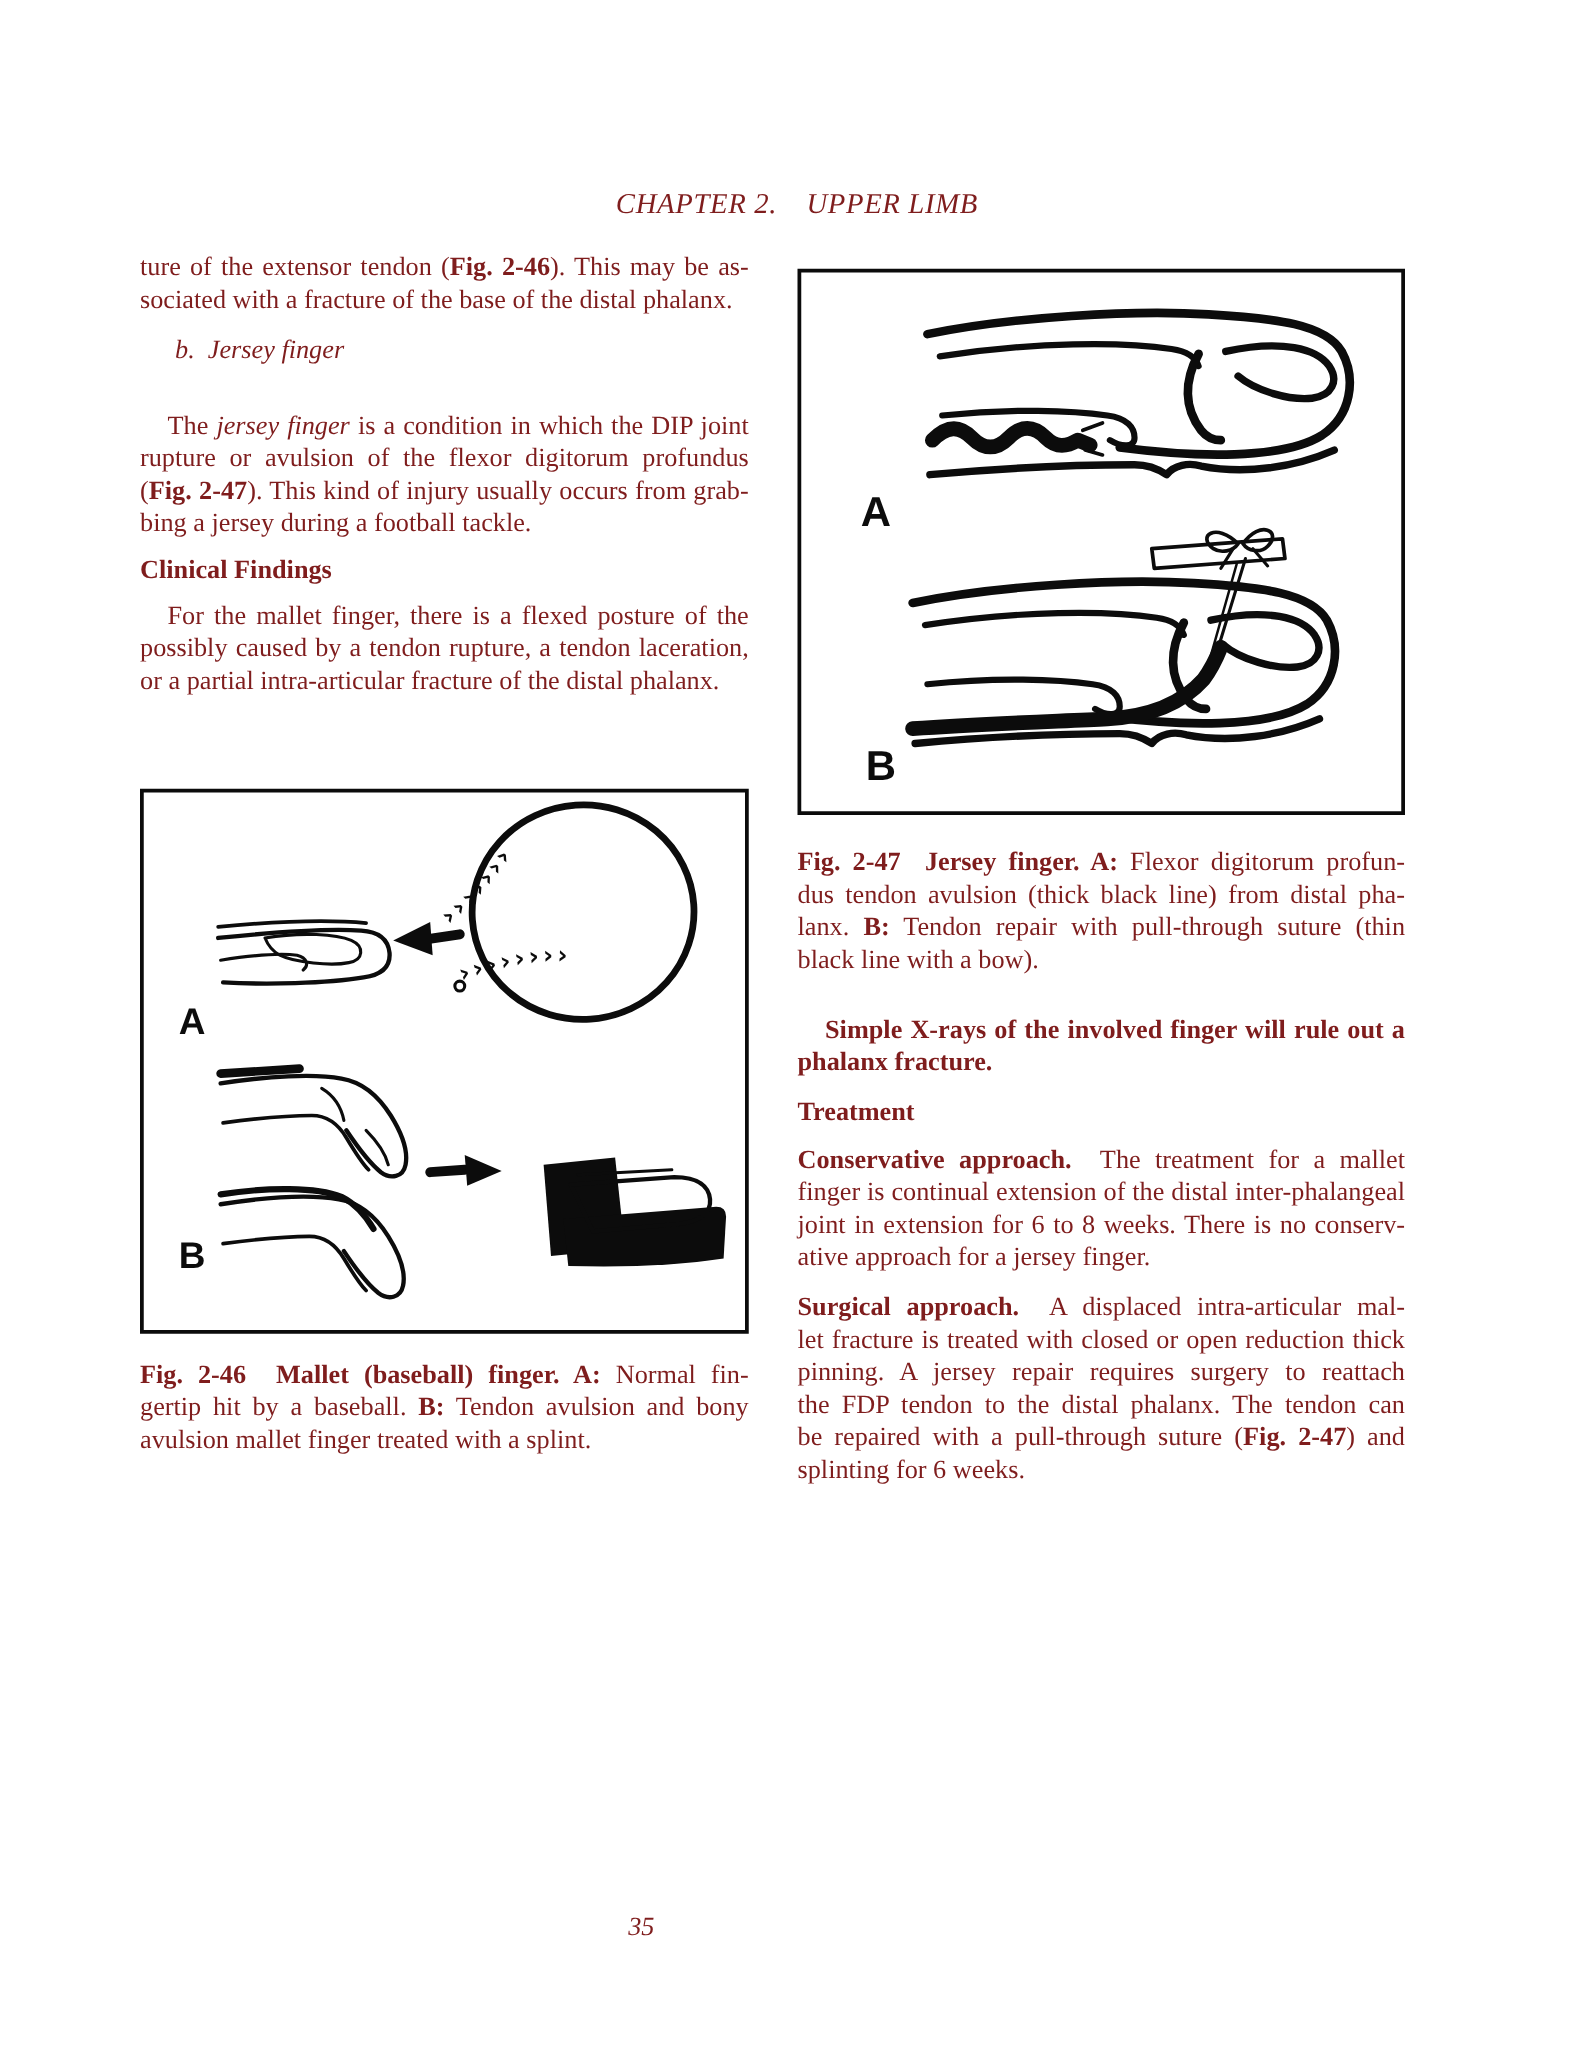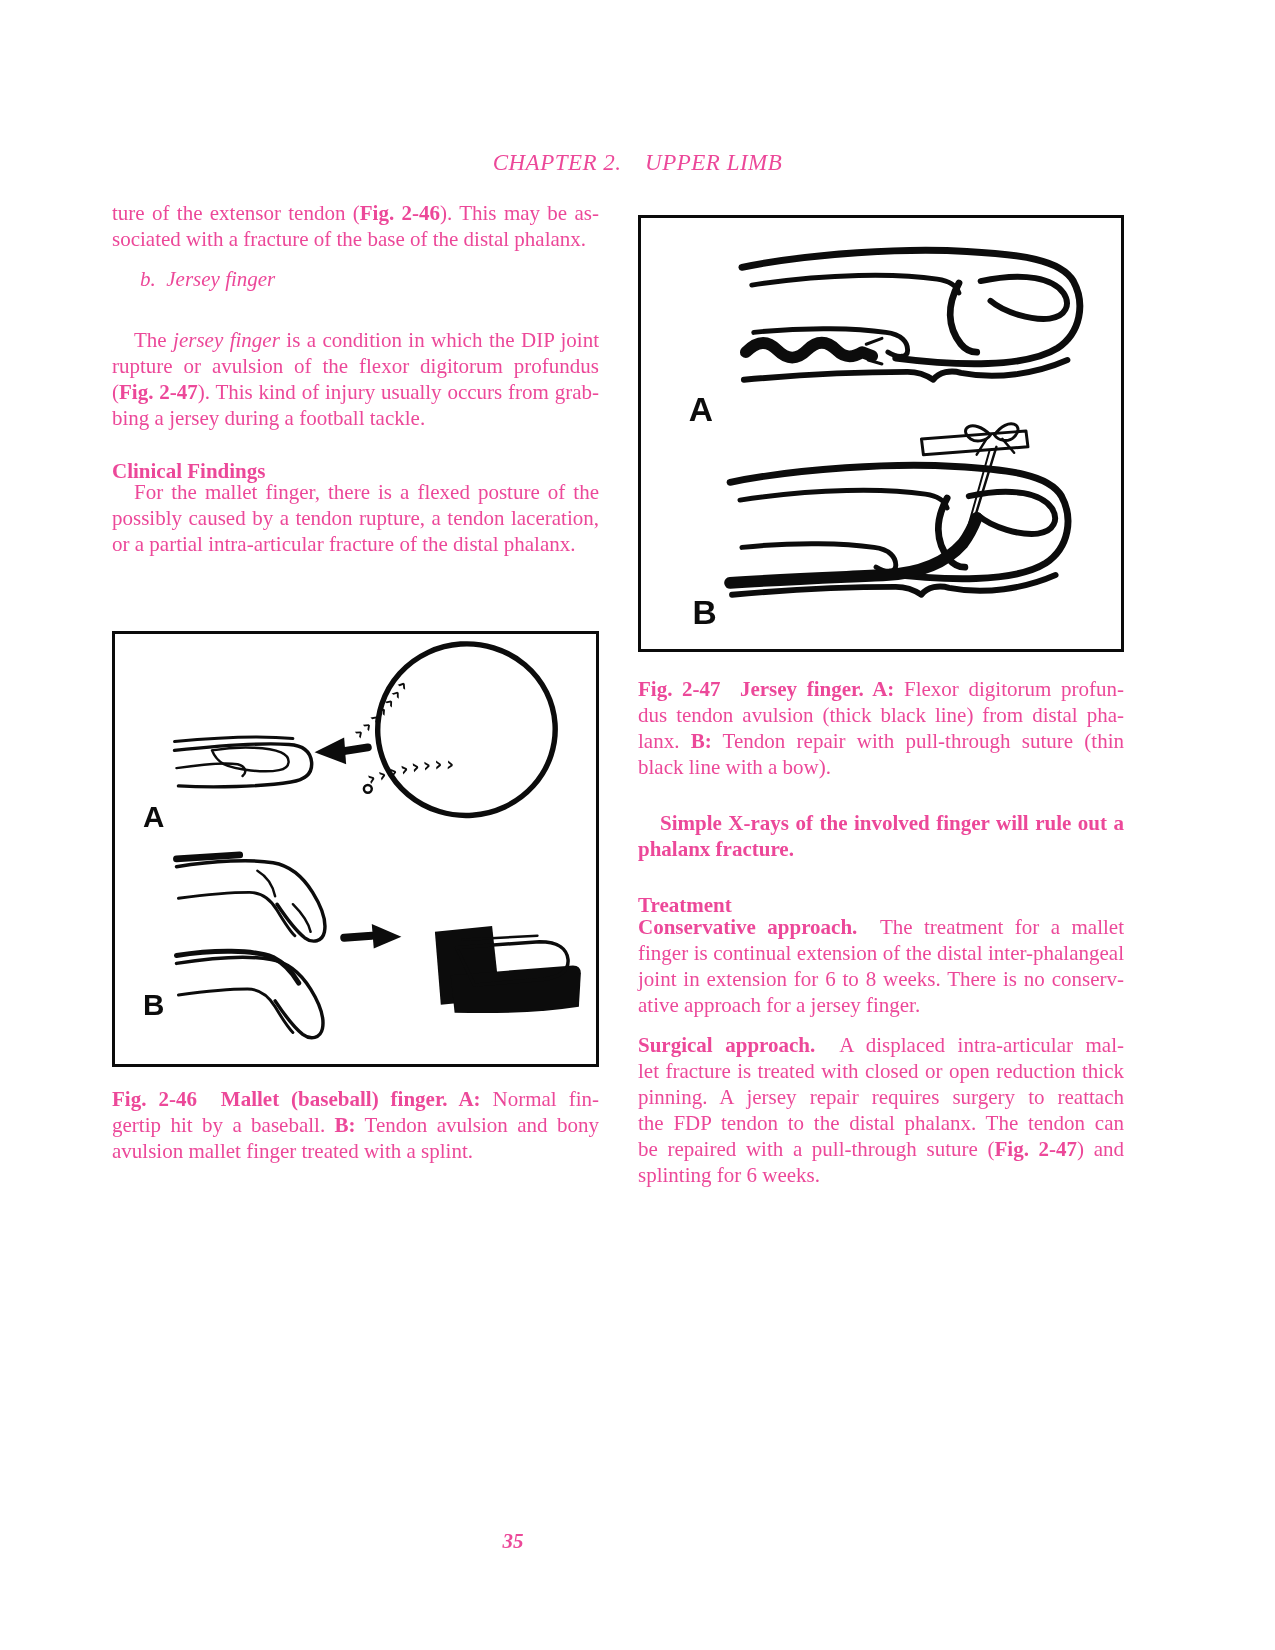--- a/index.html
+++ b/index.html
@@ -1,23 +1,23 @@
 <!DOCTYPE html>
 <html><head>
 <meta charset="utf-8">
 <style>
   html,body{margin:0;padding:0;background:#e8e8e8;}
   .page{position:relative;width:1275px;height:1650px;background:#ffffff;
-        font-family:"Liberation Serif",serif;color:#ec4899;
+        font-family:"Liberation Serif",serif;color:#7f1d1d;
         font-size:21px;line-height:26px;overflow:hidden;}
   .abs{position:absolute;}
   .jline{text-align:justify;text-align-last:justify;}
   .jline.last{text-align-last:left;}
   .indent .jline:first-child{text-indent:22px;}
-  .heading{font-weight:bold;margin-top:16px;}
+  .heading{font-weight:bold;}
   .italic{font-style:italic;}
   .runhead{text-align:center;font-style:italic;font-size:23px;letter-spacing:.5px;}
   .pageno{text-align:center;font-style:italic;font-size:21px;}
   .figbox{position:absolute;border:3px solid #0b0b0b;background:#fff;box-sizing:border-box;}
   .figbox svg{display:block;width:100%;height:100%;}
   .ink{stroke:#0c0c0c;fill:none;stroke-linecap:round;stroke-linejoin:round;}
   .figlabel{font-family:"Liberation Sans",sans-serif;font-weight:bold;fill:#0c0c0c;}
   .seamtext{font-family:"DejaVu Sans",sans-serif;font-weight:bold;font-size:20px;
             letter-spacing:3px;fill:#0c0c0c;}
 </style>
@@ -169,15 +169,15 @@
 
   <div class="abs" style="left:638px;top:1020px;width:486px;margin-top:12px;">
       <div class="jline"><b>Surgical approach.</b>&nbsp; A displaced intra-articular mal-</div>
       <div class="jline">let fracture is treated with closed or open reduction thick</div>
       <div class="jline">pinning. A jersey repair requires surgery to reattach</div>
       <div class="jline">the FDP tendon to the distal phalanx. The tendon can</div>
       <div class="jline">be repaired with a pull-through suture (<b>Fig. 2-47</b>) and</div>
       <div class="jline last">splinting for 6 weeks.</div>
     </div>
 
-  <div class="abs pageno" style="left:0;top:1528px;width:1026px;font-weight:bold;">35</div>
+  <div class="abs pageno" style="left:0;top:1528px;width:1026px;">35</div>
 
 </div>
 
 </body></html>

